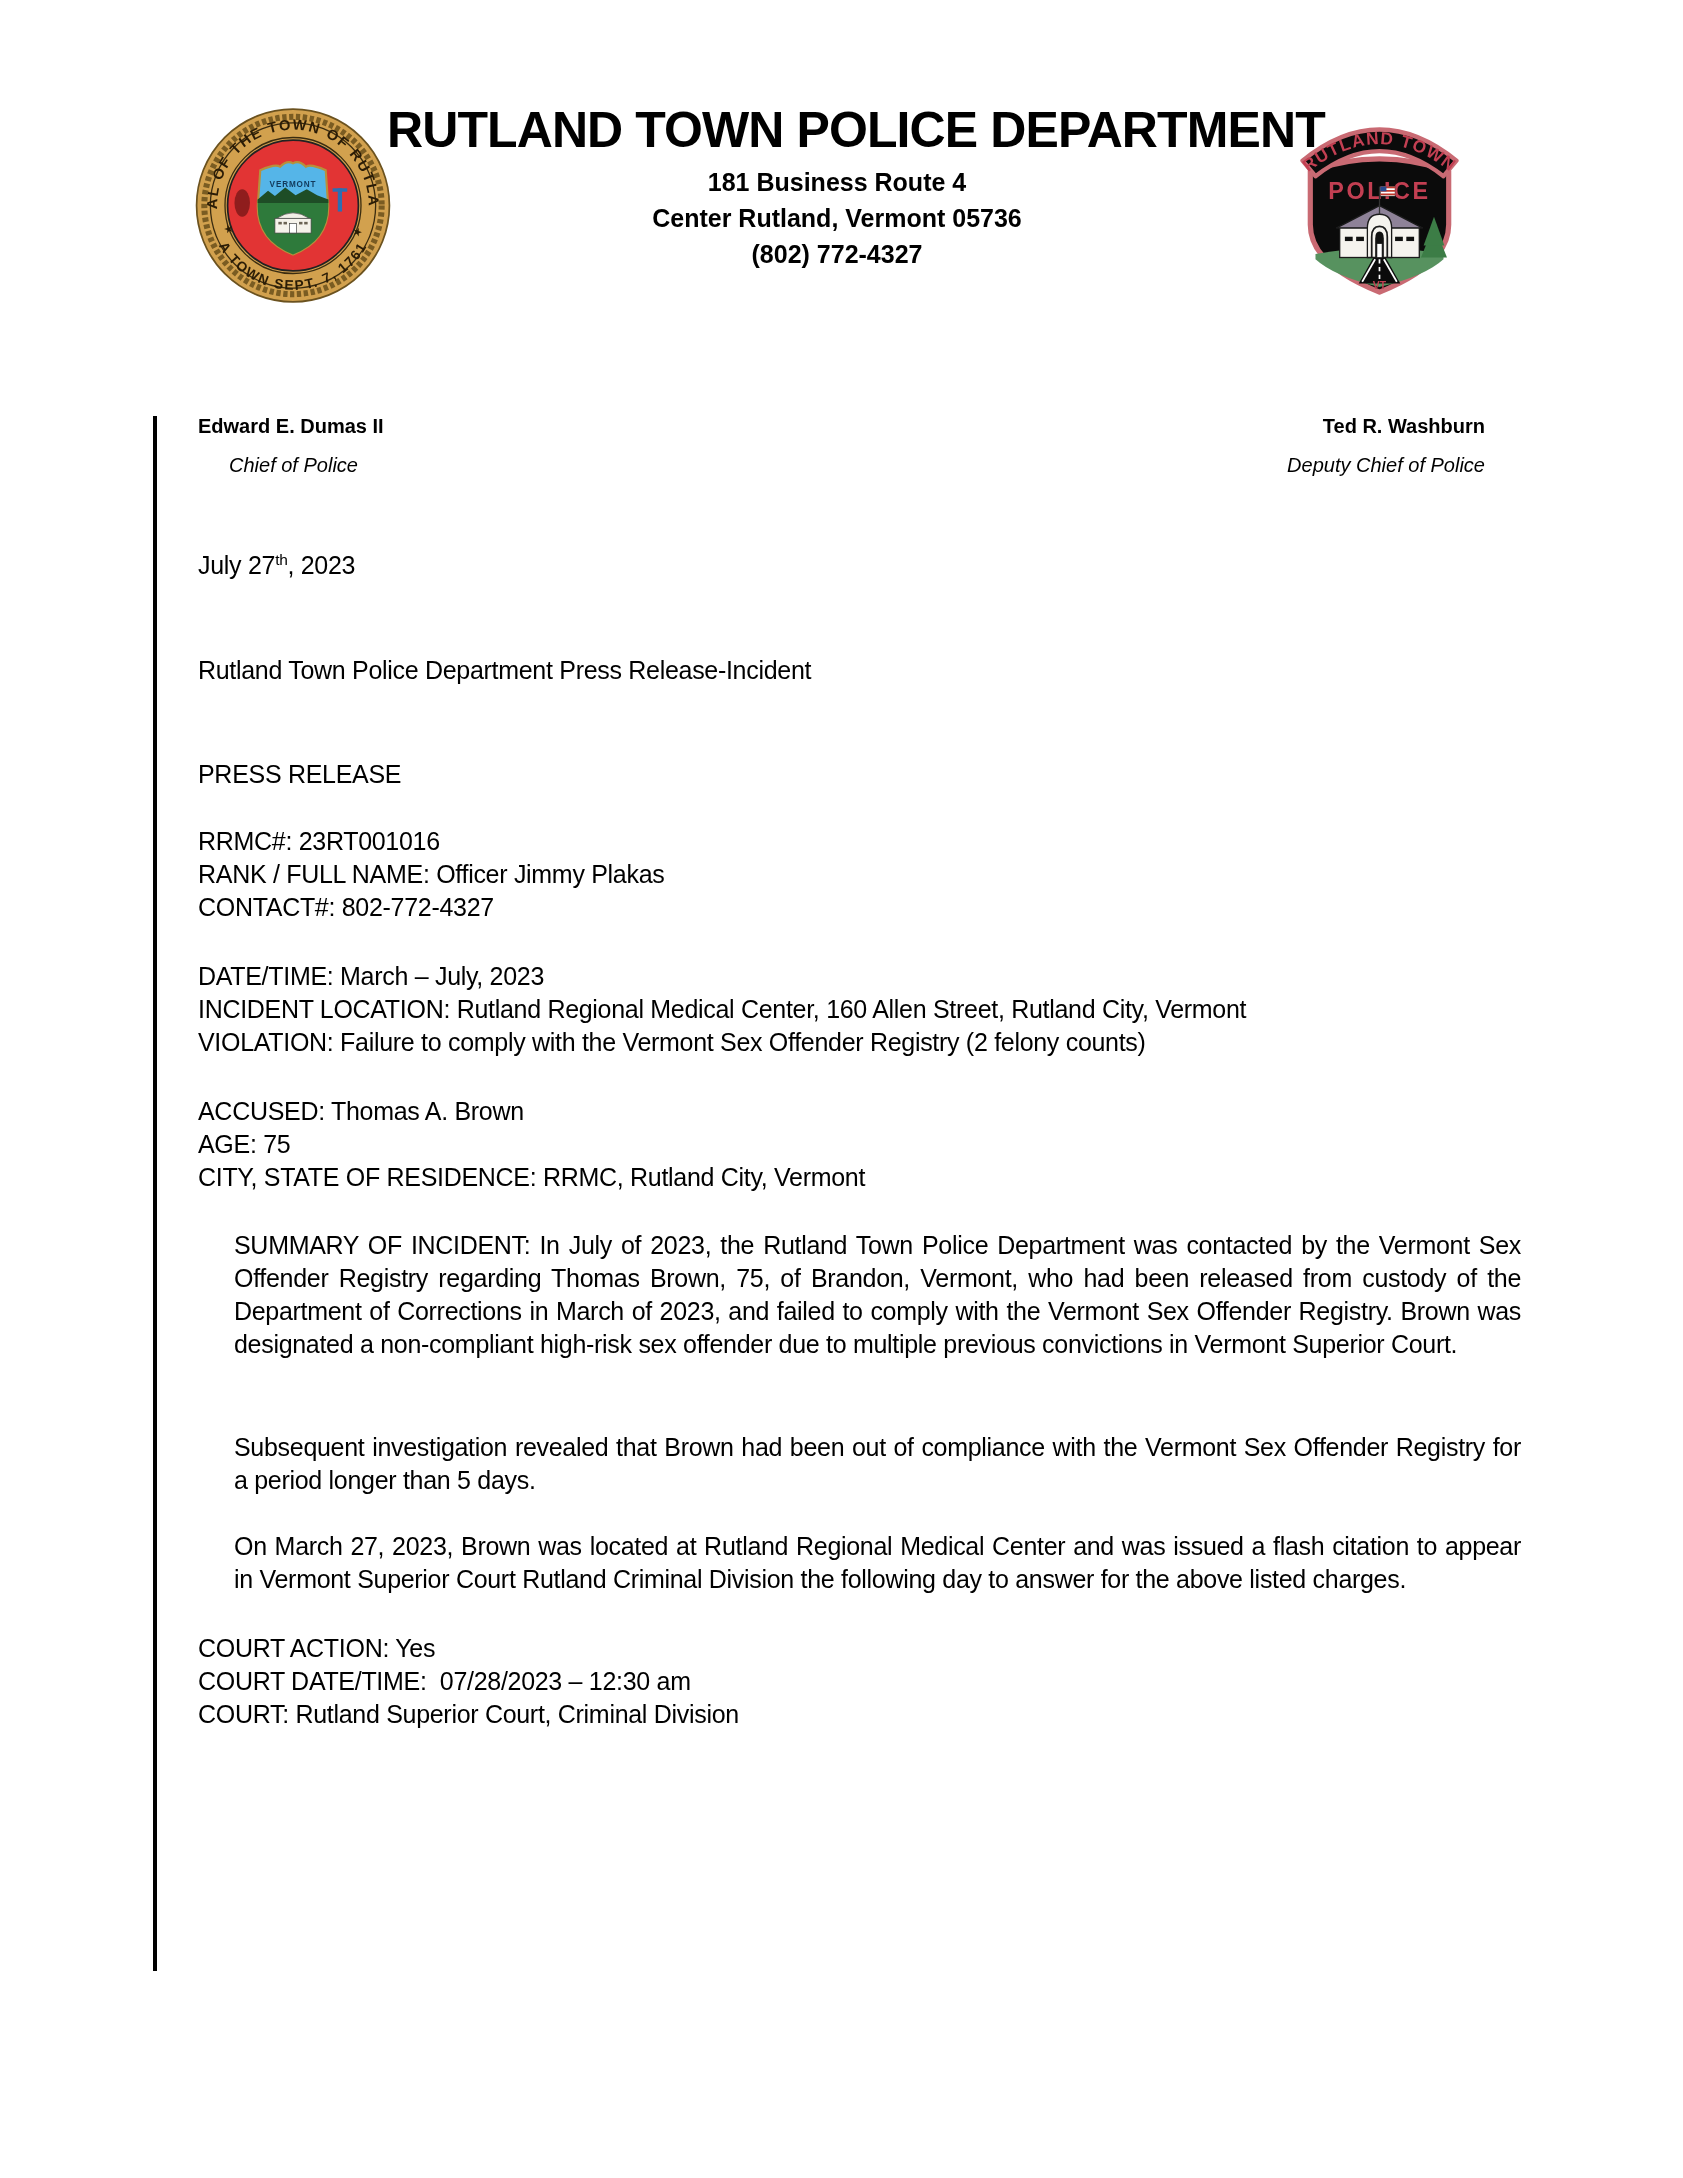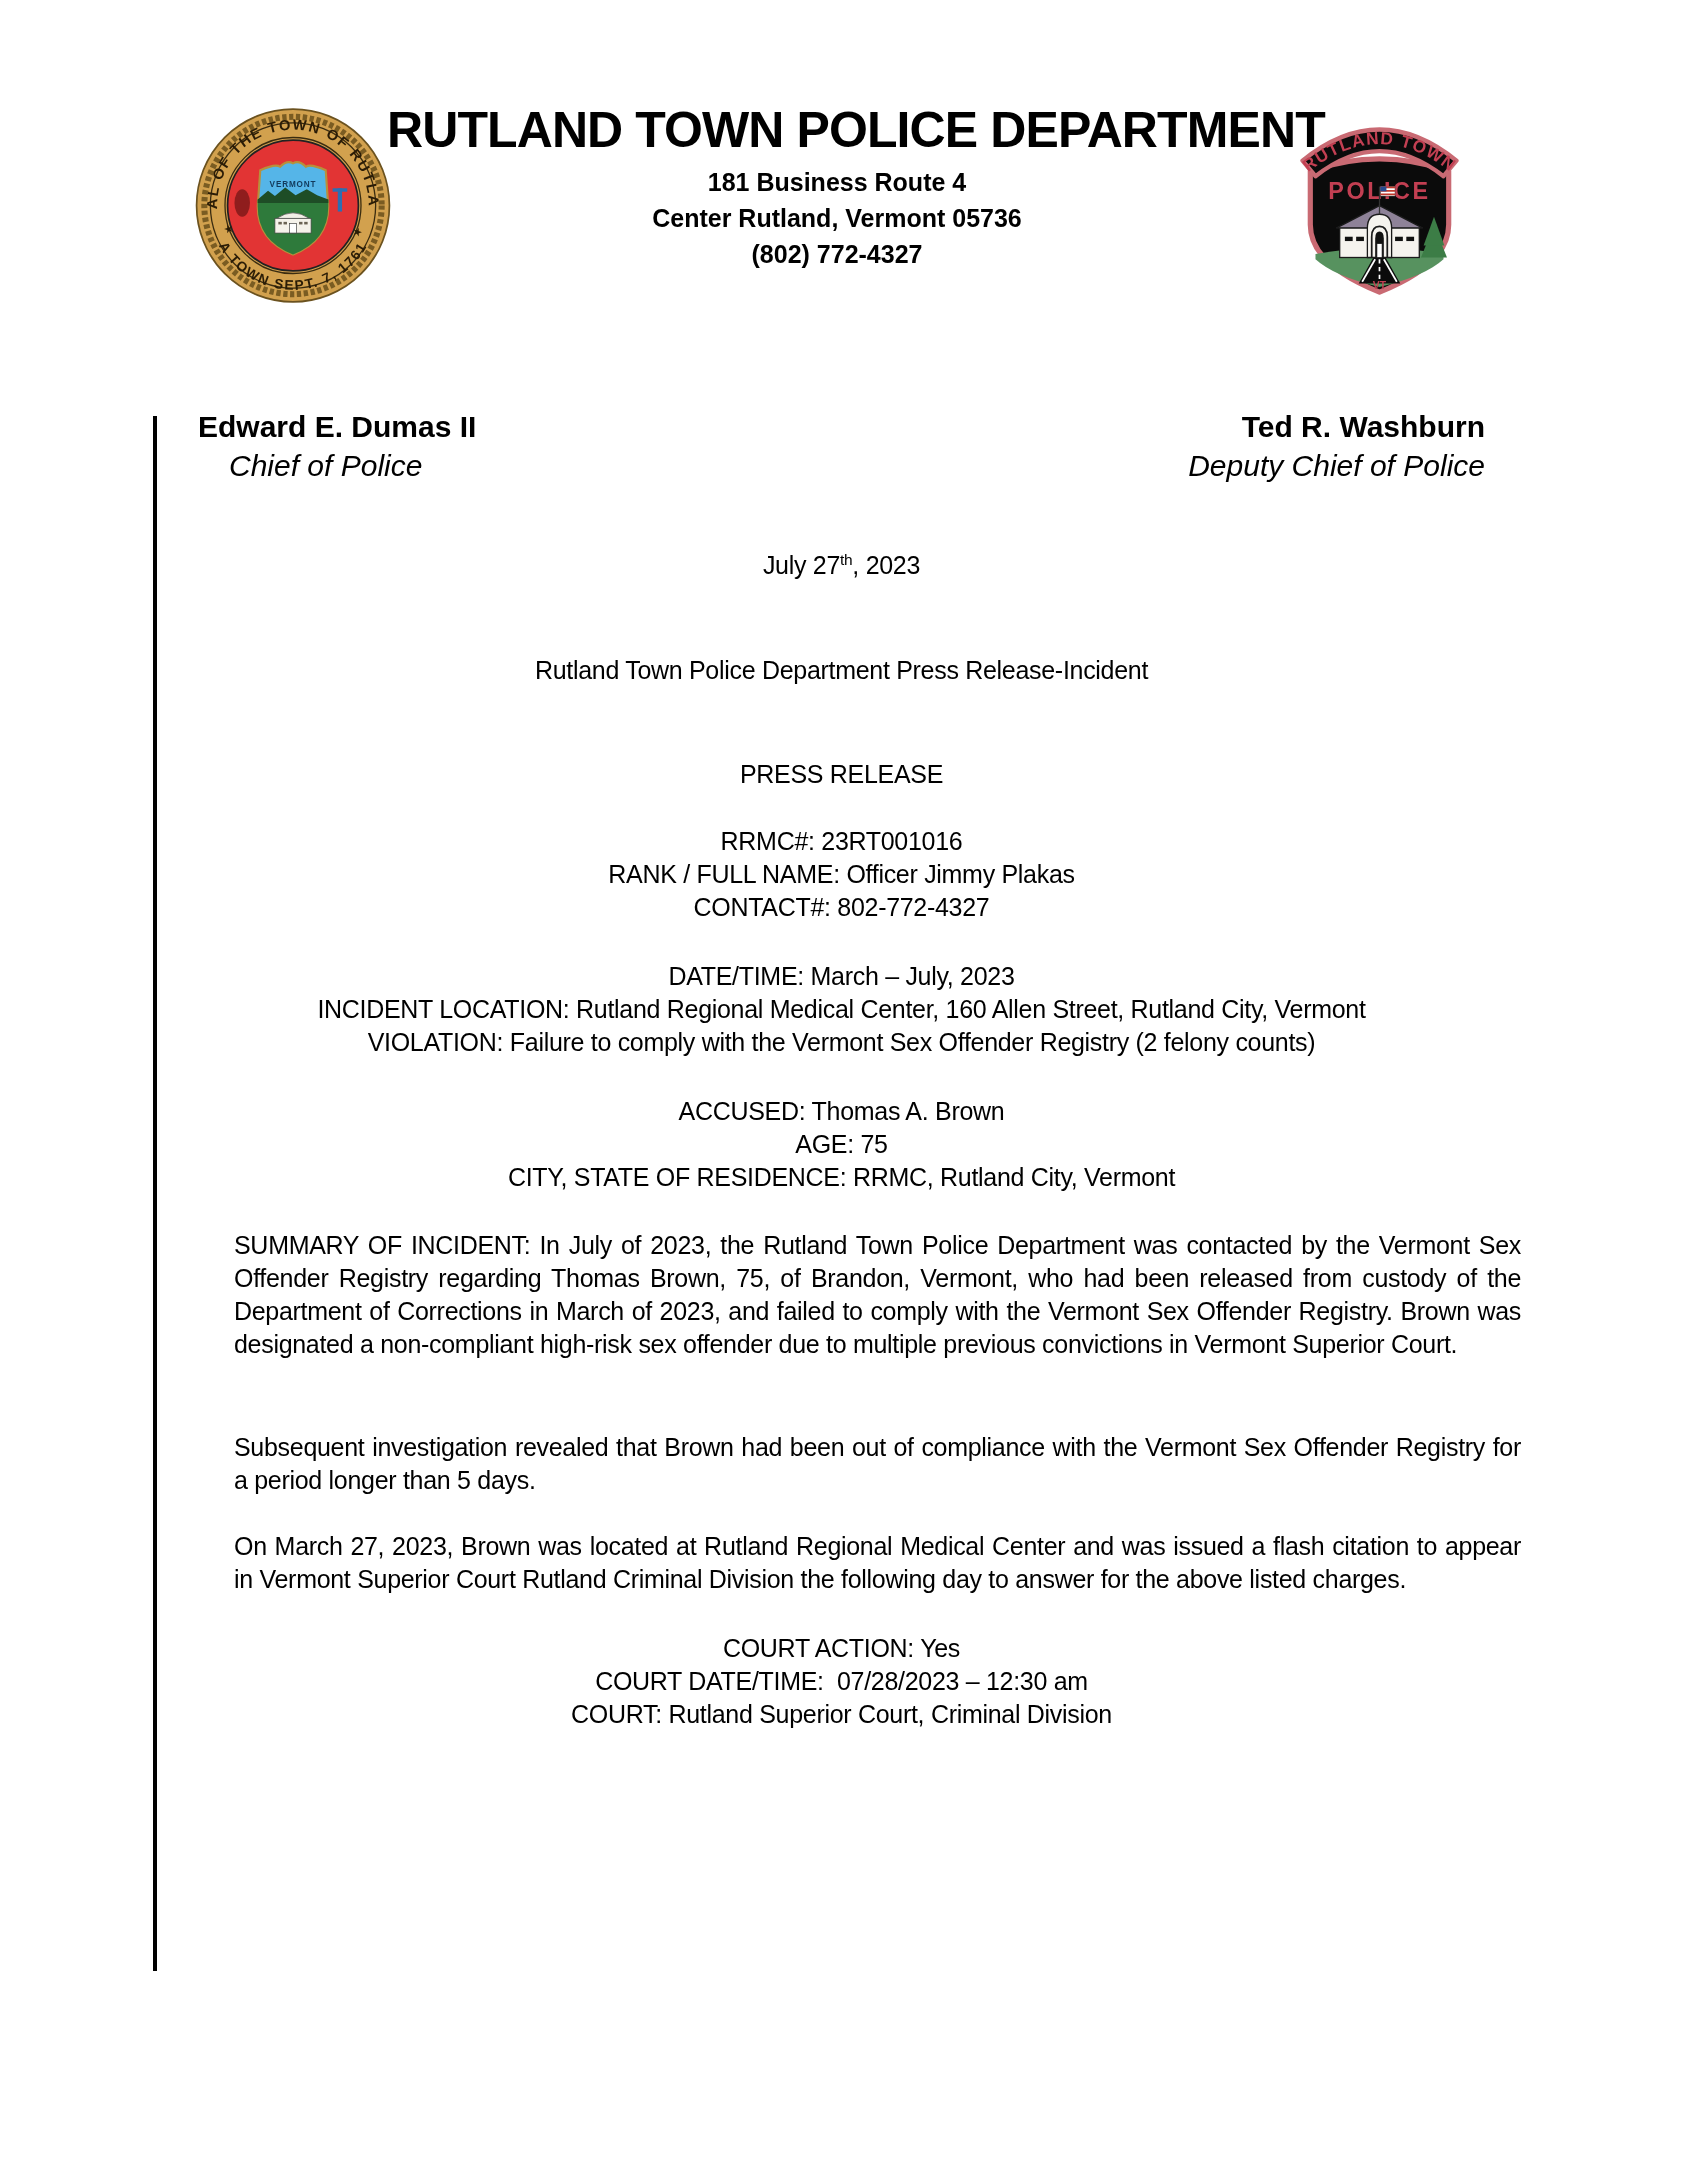--- a/index.html
+++ b/index.html
@@ -20,32 +20,32 @@
   }
   .header-title{
     font-size:50px;font-weight:bold;letter-spacing:-0.9px;line-height:52px;
     white-space:nowrap;
   }
   .header-address{margin-top:8px;font-size:25px;font-weight:bold;line-height:36px;}
   
   .officials{
     position:absolute;left:198px;top:407px;width:1287px;
     display:flex;justify-content:space-between;
-    font-size:30px;line-height:39px;
+    font-size:20px;line-height:39px;
   }
   .off-name{font-weight:bold;}
   .off-title{font-style:italic;}
   .off-left .off-title{padding-left:31px;}
   .off-right{text-align:right;}
   
   .vrule{position:absolute;left:153px;top:416px;width:3.6px;height:1555px;background:#000;}
   
   .tblock{
     position:absolute;left:198px;width:1287px;
-    font-size:25px;letter-spacing:-0.3px;line-height:33px;text-align:center;
+    font-size:25px;letter-spacing:-0.3px;line-height:33px;
   }
   .tblock .line{white-space:pre-wrap;}
   .just{text-align:justify;margin-left:36px;}
   sup{font-size:0.62em;vertical-align:super;line-height:0;}
   .p-date{top:549px;}
   .p-subject{top:654px;}
   .p-press{top:758px;}
   .b-case{top:825px;}
   .b-incident{top:960px;}
   .b-accused{top:1095px;}

